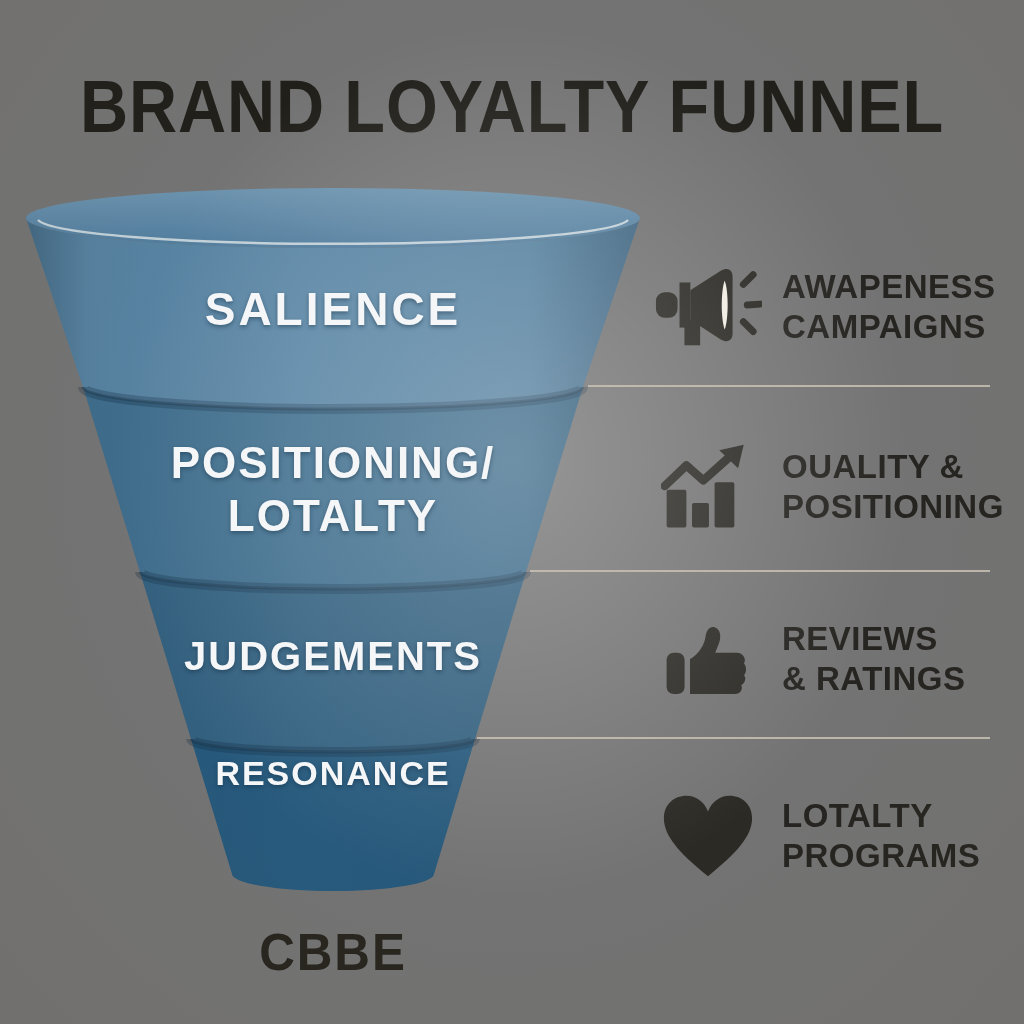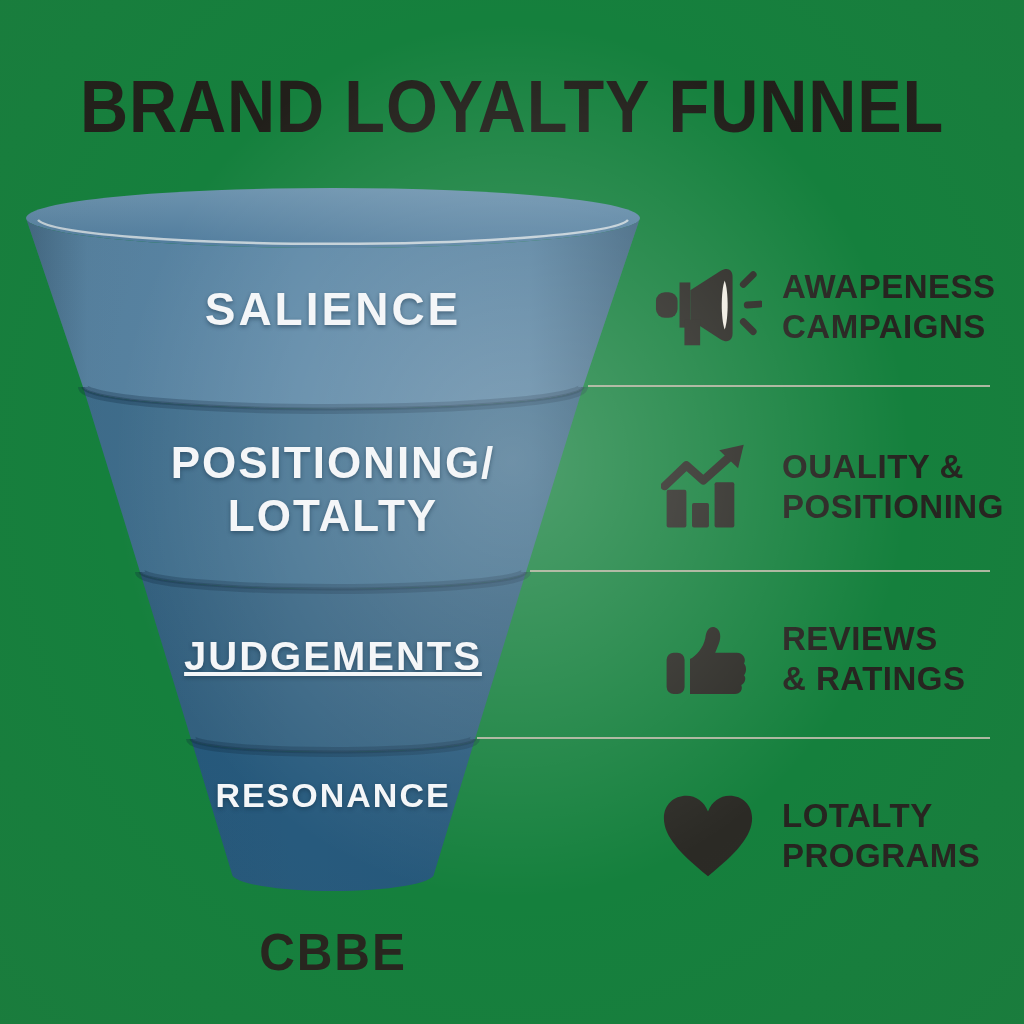--- a/index.html
+++ b/index.html
@@ -1,19 +1,19 @@
 <!DOCTYPE html>
 <html><head>
 <meta charset="utf-8">
 <style>
   html,body{margin:0;padding:0;}
   #canvas{
     position:relative;
     width:1024px;height:1024px;
-    background:#15803d;
+    background:#737373;
     overflow:hidden;
     font-family:"Liberation Sans", sans-serif;
   }
   
   #canvas::after{
     content:"";position:absolute;inset:0;pointer-events:none;
     background:radial-gradient(ellipse at 50% 45%, rgba(255,255,255,0.25) 0%, rgba(0,0,0,0) 55%, rgba(90,80,60,0.08) 100%);
   }
   .title{
     position:absolute;top:64px;left:0;width:1024px;
@@ -26,22 +26,22 @@
   .funnel-svg{position:absolute;left:0;top:0;width:1024px;height:1024px;}
   .stage-label{
     position:absolute;left:333px;transform:translateX(-50%);
     color:#f4f6f8;font-weight:bold;text-align:center;
     text-shadow:0 2px 4px rgba(15,40,60,0.45);
     white-space:nowrap;z-index:3;
   }
   .stage-label .l2{display:block;}
   #stage-label-0{top:282px;font-size:46px;letter-spacing:3px;}
   #stage-label-1{top:437px;font-size:44px;letter-spacing:2px;line-height:1.2;}
-  #stage-label-2{top:634px;font-size:40px;letter-spacing:2px;text-decoration:underline;}
-  #stage-label-3{top:776px;font-size:34px;letter-spacing:2px;text-align:right;}
+  #stage-label-2{top:634px;font-size:40px;letter-spacing:2px;}
+  #stage-label-3{top:754px;font-size:34px;letter-spacing:2px;text-align:right;}
   .footer-label{
     position:absolute;top:922px;left:333px;transform:translateX(-50%) scaleX(0.95);
     font-size:52px;font-weight:bold;letter-spacing:2px;color:#28261f;z-index:3;
   }
   .legend-row{
     position:absolute;left:648px;width:372px;height:150px;
     display:flex;align-items:center;
   }
   #legend-row-0{top:232px;}
   #legend-row-1{top:412px;}

